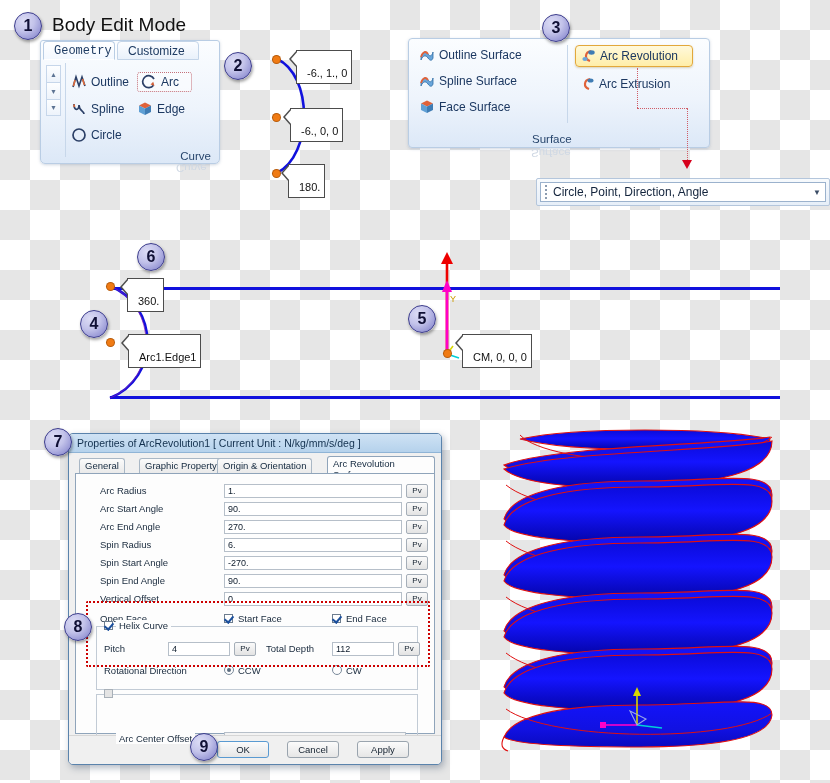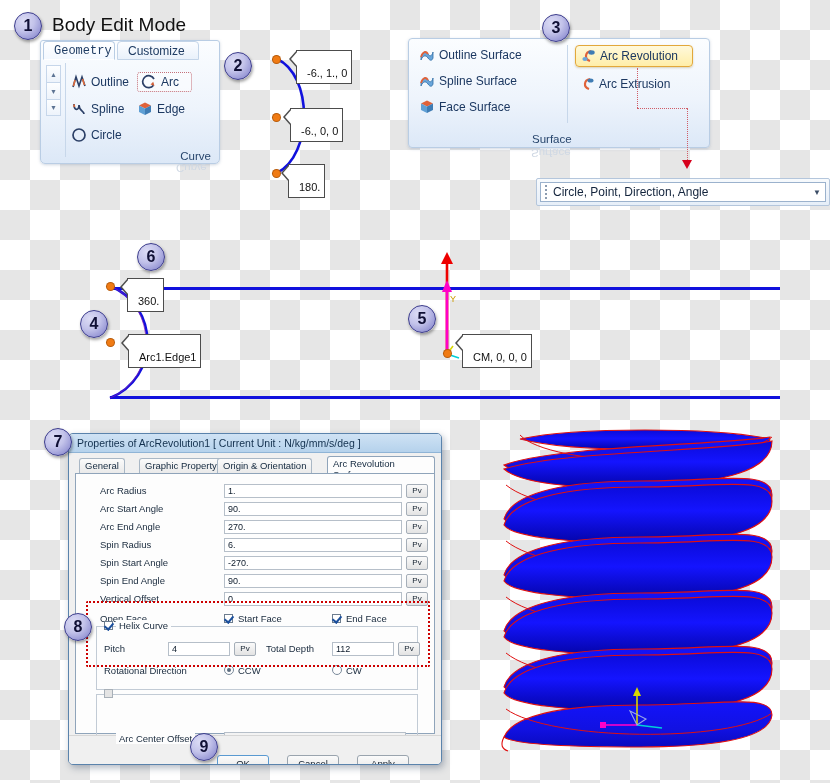--- a/index.html
+++ b/index.html
@@ -187,21 +187,21 @@
   .reddash{
     position:absolute;border:2.5px dotted #cc0000;border-radius:2px;
     pointer-events:none;z-index:40;
   }
   .dlgbtns{position:absolute;left:0;right:0;bottom:0;height:28px;
            border-top:1px solid #d6d6d6;background:#f0f0f0;}
   .dbtn{
     position:absolute;top:5px;width:52px;height:17px;box-sizing:border-box;
     background:linear-gradient(to bottom,#fbfbfb,#e6e6e6);
     border:1px solid #9aa4ae;border-radius:3px;
-    font-size:9.5px;color:#14212f;text-align:center;line-height:15px;margin-top:14px;
+    font-size:9.5px;color:#14212f;text-align:center;line-height:15px;
   }
   .dbtn.def{border:1.4px solid #5a9ad1;}
 
   .arrowline{position:absolute;border-left:1.4px dotted #cf5c67;}
   .arrowhline{position:absolute;border-top:1.4px dotted #cf5c67;}
   .arrowhead{
     position:absolute;width:0;height:0;
     border-left:5px solid transparent;border-right:5px solid transparent;
     border-top:9px solid #d6001c;
   }

